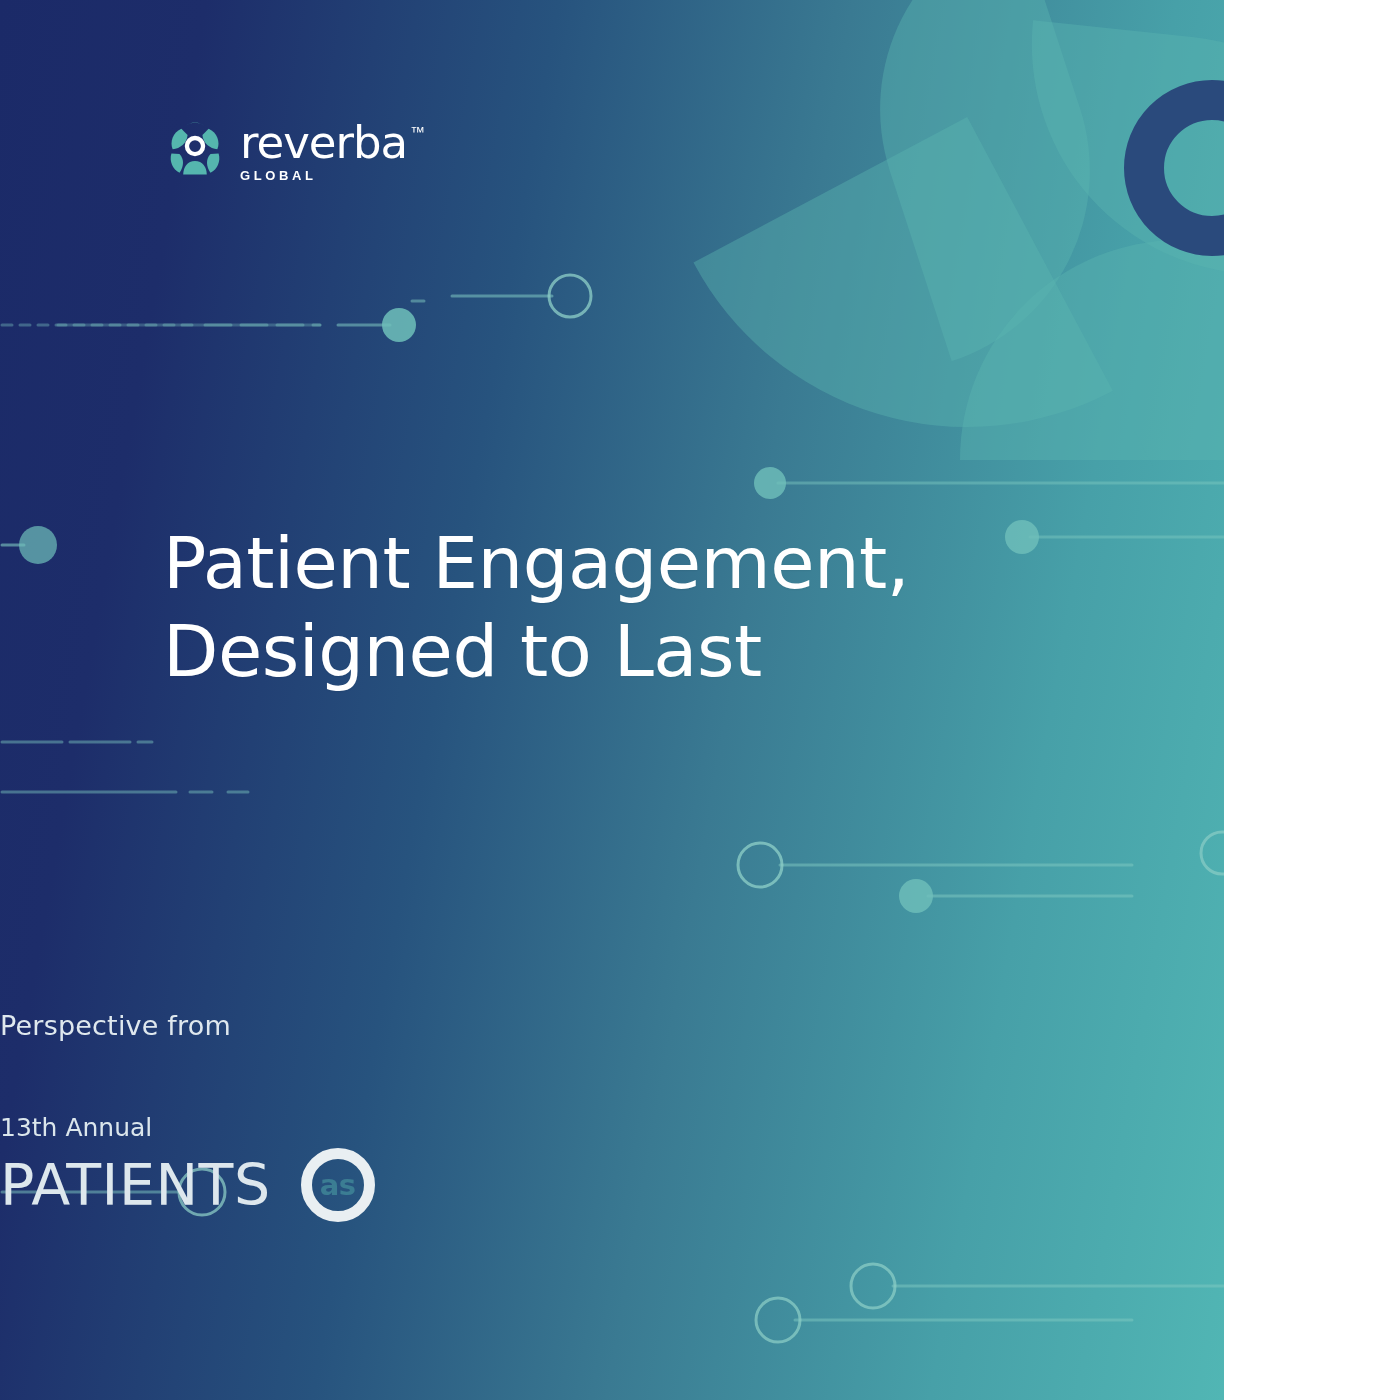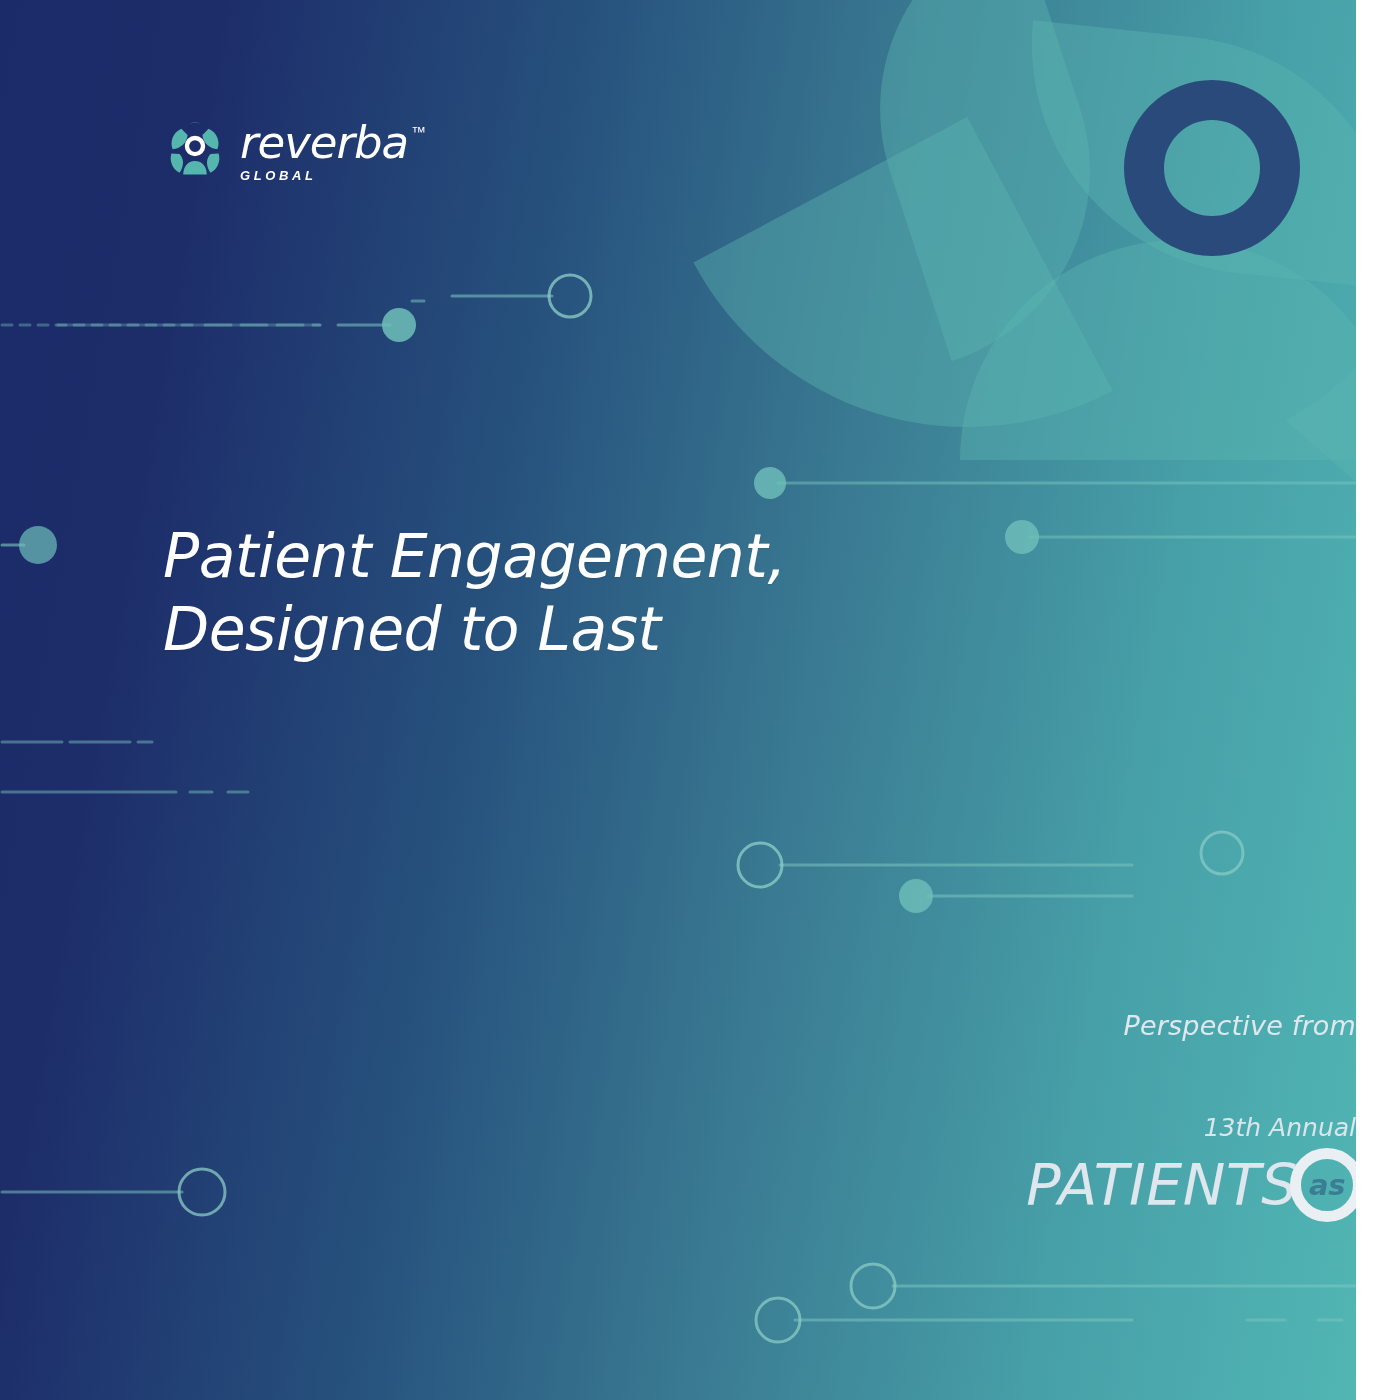--- a/index.html
+++ b/index.html
@@ -3,30 +3,29 @@
 <meta charset="utf-8">
 <style>
   * { margin:0; padding:0; box-sizing:border-box; }
   html, body {
     width:1400px; height:1400px;
     overflow:hidden;
     font-family:"Liberation Sans", sans-serif;
   }
   #slide {
     position:relative;
-    width:1356px; height:1400px;
+    width:1224px; height:1400px;
     background: linear-gradient(100deg,
         #1b2a68 0%,
         #1d2d6a 14%,
         #27537e 38%,
         #3a7a92 58%,
         #47a0a8 80%,
         #51b6b4 100%);
     overflow:hidden;
-    font-style:italic;
   }
 
   
   .layer { position:absolute; inset:0; pointer-events:none; }
   .layer.svgtop { z-index:2; }
   .layer.shapes { z-index:1; }
 
   
   #logo {
     position:absolute; left:164px; top:120px;
@@ -40,44 +39,45 @@
               font-family:"DejaVu Sans", sans-serif; }
   .tm { font-size:15px; color:#ffffff; margin-left:3px; margin-top:4px; font-weight:400; }
   .subword { font-size:13px; color:#ffffff; letter-spacing:3.6px; font-weight:700; margin-top:4px;
              font-family:"Liberation Sans", sans-serif; }
 
   
   #headline {
     position:absolute; left:163px; top:520px;
     z-index:5;
     color:#ffffff;
-    font-size:60px;
+    font-size:72px;
     font-weight:400;
     line-height:1.22;
     letter-spacing:-0.5px;
     font-family:"DejaVu Sans", sans-serif;
     white-space:pre-line;
     text-shadow:0 1px 2px rgba(0,0,0,0.06);
   }
 
   
   #footer {
-    position:absolute; left:8px; right:0; top:1010px;
+    position:absolute; left:0; right:0; top:1010px;
     z-index:5;
-    display:flex; flex-direction:column; align-items:flex-end;
+    display:flex; flex-direction:column; align-items:flex-start;
     color:#e8eef2;
   }
   .persp { font-size:27px; font-weight:400; color:#dfe8ee; letter-spacing:0.2px;
            font-family:"DejaVu Sans", sans-serif; }
   .annual { font-size:25px; font-weight:400; color:#dbe6ec; margin-top:72px;
             font-family:"DejaVu Sans", sans-serif; }
   .pap-row {
     margin-top:6px;
     display:flex; align-items:center; justify-content:center;
     position:relative;
+    gap:38px;
   }
   .pap-word {
     font-size:57px; font-weight:400; color:#dde7ed; letter-spacing:0.5px;
     font-family:"DejaVu Sans", sans-serif;
   }
   .as-badge {
     width:74px; height:74px; position:relative;
     margin:0 -8px;
     display:flex; align-items:center; justify-content:center;
     flex:0 0 auto;

